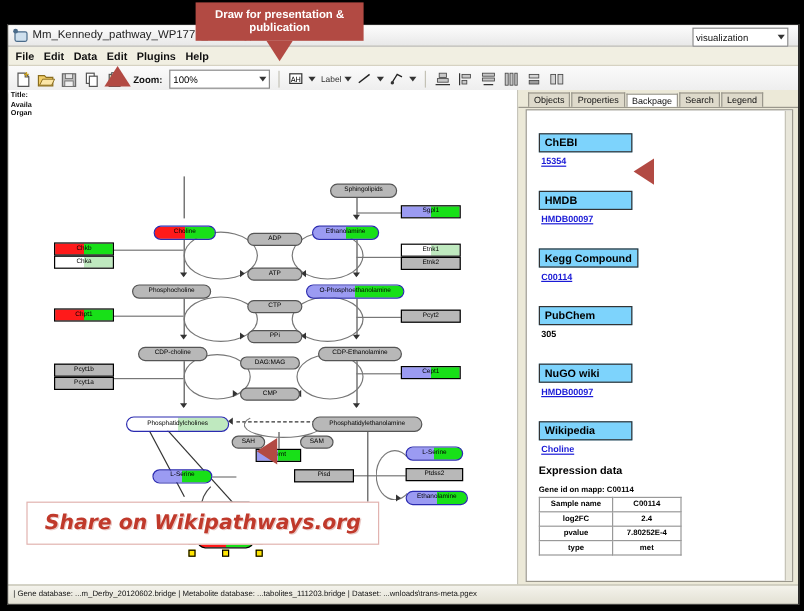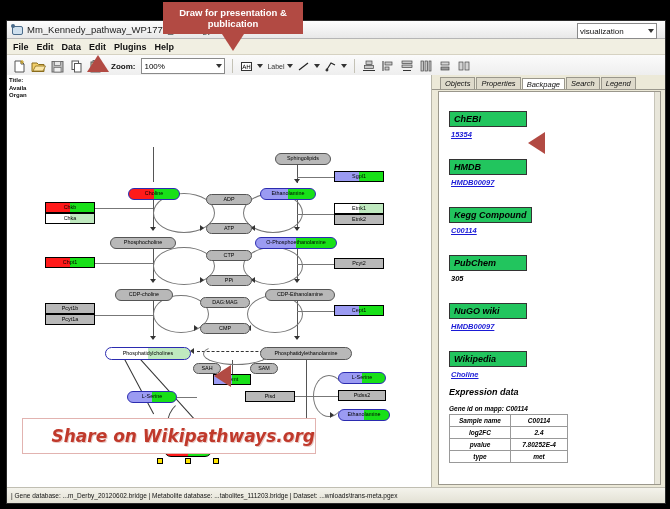--- a/index.html
+++ b/index.html
@@ -37,21 +37,21 @@
   .tb-drop{display:flex;align-items:center;gap:2px;}
   .tb-text{font-size:7px;color:#333;}
 
   .vis-combo{position:absolute;right:8px;top:2px;width:74px;height:14px;background:#fff;
     border:1px solid #8a8a8a;display:flex;align-items:center;justify-content:space-between;
     font-size:8px;padding:0 2px;color:#111;}
 
   
   .content{position:absolute;left:0;top:54px;right:0;bottom:16px;display:flex;}
   .canvas-pane{position:relative;width:424px;background:#fff;border-right:1px solid #b8b6aa;overflow:hidden;}
-  .side-pane{position:relative;flex:1;background:#ece9d8;font-style:italic;}
+  .side-pane{position:relative;flex:1;background:#ece9d8;}
 
   
   .info-lines{position:absolute;left:2px;top:2px;font-size:6px;line-height:7.5px;color:#111;font-weight:bold;}
 
   
   .node{position:absolute;box-sizing:border-box;font-size:5.4px;color:#000;
     display:flex;align-items:center;justify-content:center;text-align:center;line-height:1;}
   .metab{border-radius:7px;border:1px solid #2b2bb0;background:#b9bbe8;}
   .metab-grey{border-radius:7px;border:1px solid #555;background:#b8b8b8;}
   .gene{border:1px solid #000;background:#b8b8b8;}
@@ -71,21 +71,21 @@
 
   
   .tabs{display:flex;align-items:flex-end;height:14px;padding-left:8px;
     border-bottom:1px solid #9a978c;background:#ece9d8;}
   .tab{font-size:7.5px;padding:1px 4px;border:1px solid #9a978c;border-bottom:none;
     background:#dedacb;margin-right:1px;color:#111;}
   .tab.active{background:#fff;font-weight:normal;padding-bottom:0;}
   .backpage{position:absolute;left:6px;top:16px;right:4px;bottom:2px;background:#fff;
     border:1px solid #9a978c;overflow:hidden;}
   .bp-inner{padding:7px 8px 4px 10px;}
-  .db-head{border:1px solid #333;background:#22c55e;font-size:9px;font-weight:bold;
+  .db-head{border:1px solid #333;background:#7dd3fc;font-size:9px;font-weight:bold;
     color:#000;padding:2px 4px;display:inline-block;min-width:78px;box-sizing:border-box;margin-top:12px;}
   .db-link{font-size:7.5px;color:#1a1ad6;text-decoration:underline;font-weight:bold;
     margin:3px 0 8px 2px;display:block;}
   .db-plain{font-size:7.5px;color:#000;margin:3px 0 8px 2px;display:block;font-weight:bold;}
   .exp-title{font-size:9px;font-weight:bold;color:#000;margin:2px 0 8px 0;}
   .gene-id{font-size:6.5px;font-weight:bold;color:#000;margin-bottom:2px;}
   table.exp{border-collapse:collapse;}
   table.exp td{border:1px solid #999;font-size:6.5px;font-weight:bold;text-align:center;
     padding:2px 4px;color:#000;}
   table.exp td.k{width:52px;}
@@ -104,21 +104,21 @@
     line-height:11px;z-index:40;}
   .cal-arrow-down{position:absolute;width:0;height:0;z-index:40;
     border-left:11px solid transparent;border-right:11px solid transparent;border-top:17px solid #b24a43;}
   .cal-arrow-up{position:absolute;width:0;height:0;z-index:40;
     border-left:11px solid transparent;border-right:11px solid transparent;border-bottom:17px solid #b24a43;}
   .cal-arrow-left{position:absolute;width:0;height:0;z-index:40;
     border-top:11px solid transparent;border-bottom:11px solid transparent;border-right:17px solid #b24a43;}
 
   .share{position:absolute;left:22px;top:418px;width:292px;height:34px;
     border:1px solid #e2b3b0;background:#fff;display:flex;align-items:center;
-    justify-content:flex-end;z-index:45;}
+    justify-content:center;z-index:45;}
   .share span{font-size:17px;font-weight:bold;font-style:italic;color:#c0392b;
     font-family:"DejaVu Sans",sans-serif;text-shadow:1px 1px 0 #e9c9c6;}
 </style>
 </head>
 <body>
 
 <div id="root">
 
   <div class="window">
 

